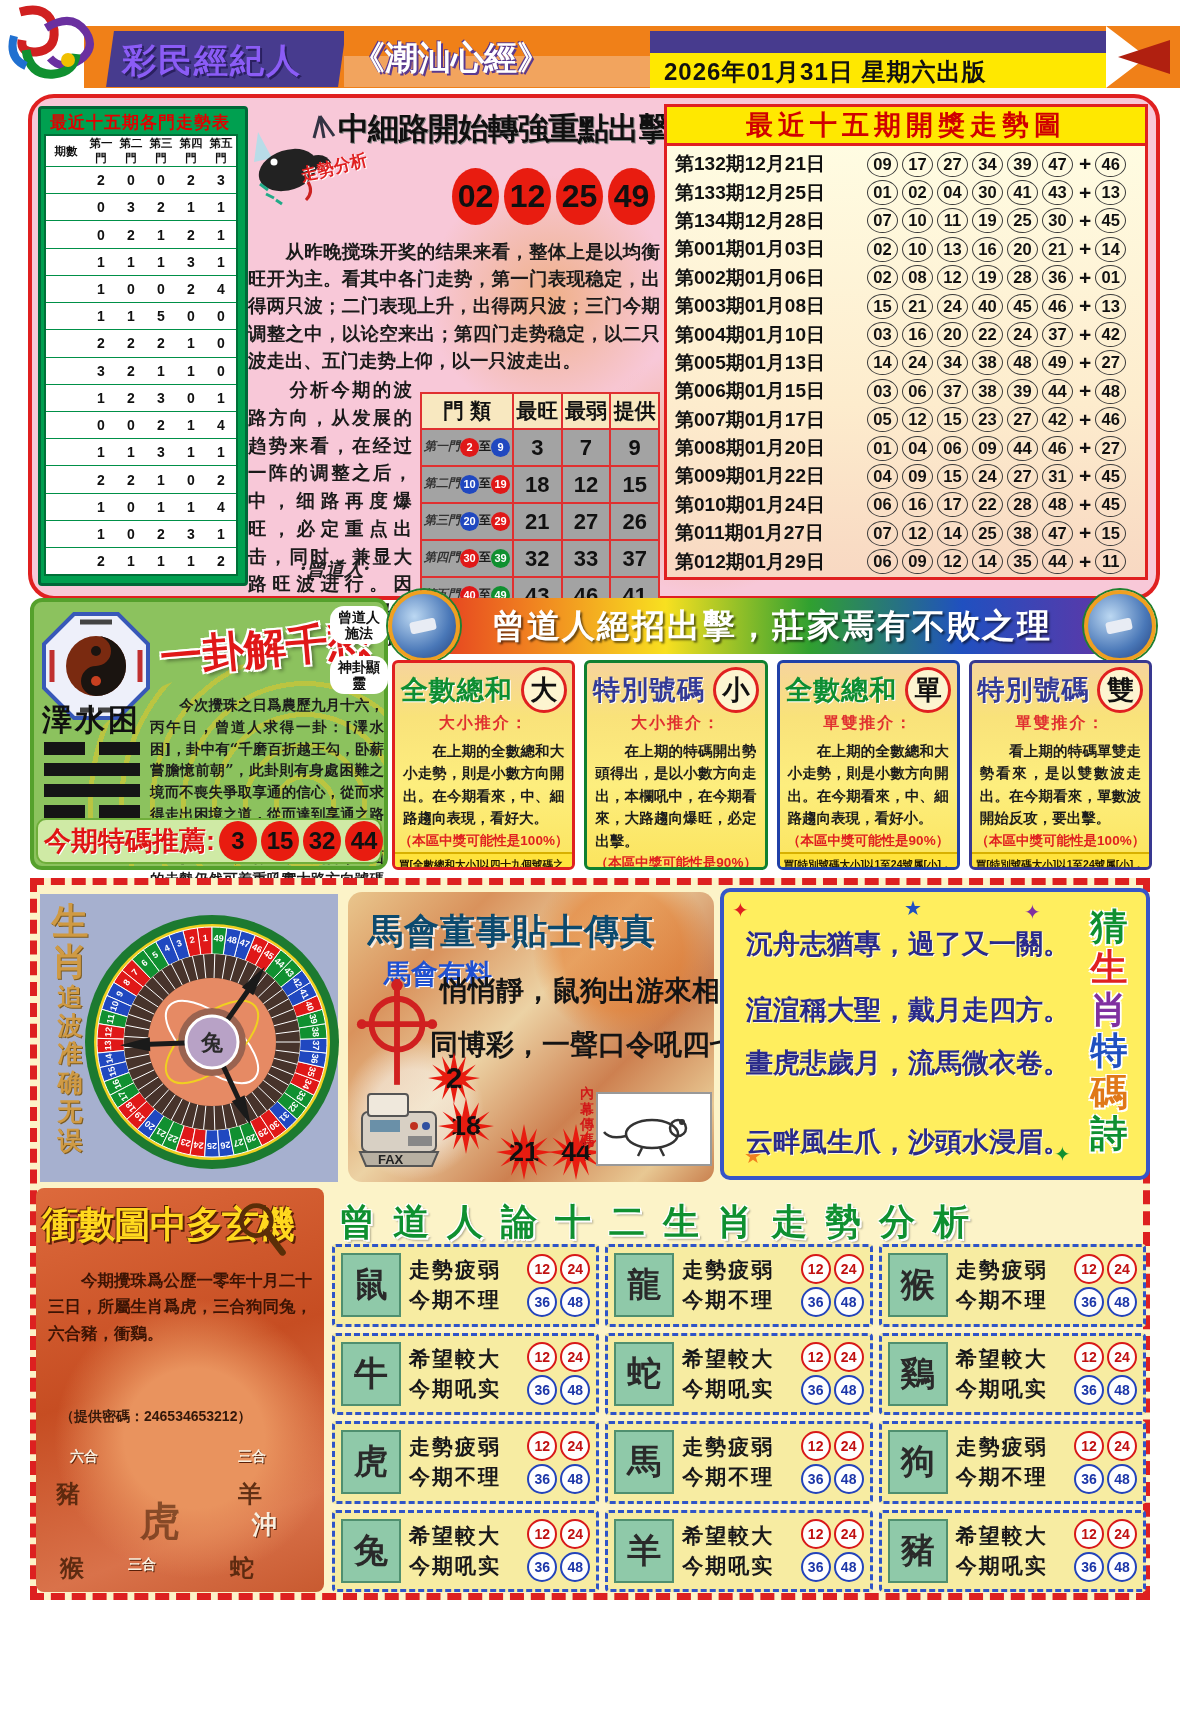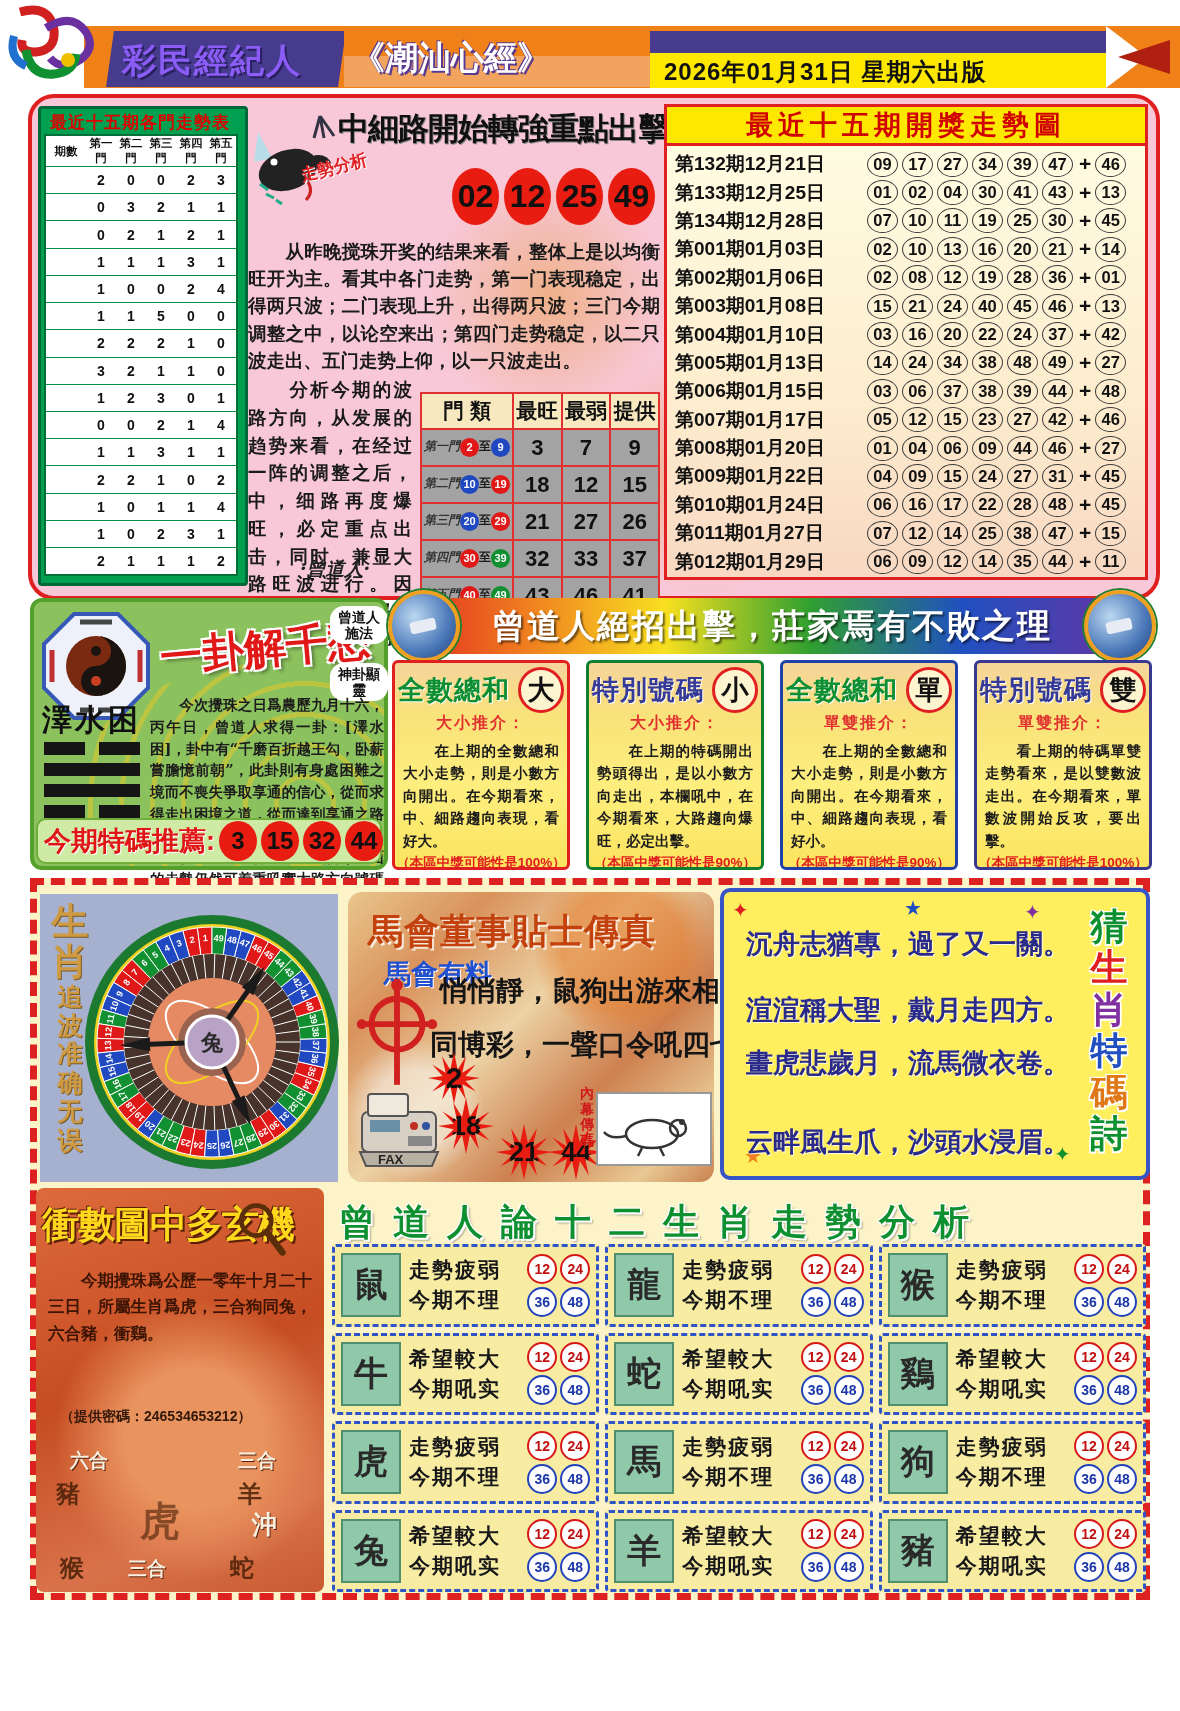--- a/index.html
+++ b/index.html
@@ -68,38 +68,38 @@
   .ell{display:inline-flex;min-width:29px;height:23px;border:1.6px solid #3a3a3a;border-radius:50%;
        align-items:center;justify-content:center;font-size:16.5px;font-weight:bold;color:#111;margin-right:4px;}
   .plus{font-size:21px;font-weight:bold;margin:0 4px 0 2px;color:#111;}
   
   .hexpanel{left:30px;top:598px;width:358px;height:272px;background:#8cc25e;border:4px solid #55a02c;border-radius:12px;box-sizing:border-box;overflow:hidden;}
   .hexpanel .rings{position:absolute;left:40px;top:60px;width:420px;height:260px;border-radius:50%;
       background:repeating-radial-gradient(circle at 55% 55%,rgba(240,200,32,.0) 0 26px,rgba(240,200,32,.85) 26px 31px);opacity:.55;}
   .bagua{left:40px;top:610px;}
   .hex-title{left:160px;top:622px;width:180px;color:#e01818;font-size:42px;font-weight:bold;transform:rotate(-5deg);
       white-space:nowrap;text-shadow:2px 2px 0 #fff,-2px -2px 0 #fff,2px -2px 0 #fff,-2px 2px 0 #fff,4px 4px 4px rgba(0,0,0,.4);}
-  .bubbles{left:330px;top:606px;width:58px;display:flex;flex-direction:column;gap:19px;}
+  .bubbles{left:330px;top:606px;width:58px;display:flex;flex-direction:column;gap:12px;}
   .bubble{background:#fff;border-radius:14px;padding:3px 4px;font-size:14px;font-weight:bold;color:#111;text-align:center;line-height:1.15;}
   .hexname{left:42px;top:700px;font-size:30px;font-weight:bold;color:#101010;letter-spacing:3px;}
   .hexlines{left:44px;top:742px;width:96px;display:flex;flex-direction:column;gap:8px;}
   .hline{height:13px;display:flex;gap:14px;}
   .hline .bar{background:#151515;height:100%;flex:1;}
   .hexbody{left:150px;top:694px;width:234px;font-size:14.5px;line-height:1.5;font-weight:600;color:#1c1c1c;text-align:justify;}
   .reco{left:36px;top:818px;width:346px;height:46px;background:#cfeaa5;border:2px solid #6fae3a;border-radius:10px;
         display:flex;align-items:center;padding-left:6px;box-sizing:border-box;gap:4px;}
   .reco-label{color:#e01414;font-size:27px;font-weight:bold;white-space:nowrap;text-shadow:1px 1px 0 #fff;}
   .reco .oval{width:38px;height:40px;font-size:24px;}
   .banner{left:392px;top:598px;width:760px;height:56px;border-radius:28px;display:flex;align-items:center;justify-content:center;
       background:linear-gradient(90deg,#e02020,#f08020 18%,#f8e020 36%,#30a030 55%,#2050c0 75%,#7030a0 100%);}
   .banner-text{color:#fff;font-size:33px;font-weight:bold;letter-spacing:2px;text-shadow:2px 2px 2px rgba(0,0,0,.55);white-space:nowrap;}
   .medal{position:absolute;top:-8px;width:64px;height:64px;border-radius:50%;border:4px solid #f0a020;
       background:radial-gradient(circle at 35% 35%,#bcd8f2,#4a78b8 60%,#23407c);box-shadow:0 0 0 2px #208030;}
   .medal:after{content:"";position:absolute;left:18px;top:26px;width:26px;height:12px;background:#e8ecf4;border-radius:3px;transform:rotate(-12deg);}
-  .tips{left:392px;top:660px;width:760px;height:210px;display:flex;gap:16px;}
+  .tips{left:392px;top:660px;width:760px;height:210px;display:flex;gap:9px;}
   .tip{flex:1;border:3px solid #888;border-radius:6px;box-sizing:border-box;overflow:hidden;
        background:linear-gradient(180deg,#f6d49c 0%,#f9e27a 26%,#fdee7e 60%,#fbe45e 100%);display:flex;flex-direction:column;}
   .tip-head{height:52px;display:flex;align-items:center;justify-content:center;gap:8px;padding-top:4px;}
   .tip-title{font-size:27px;font-weight:bold;letter-spacing:1px;}
   .t-green{color:#0e8e32;text-shadow:1px 1px 0 #fff;}
   .t-blue{color:#343a96;text-shadow:1px 1px 0 #fff;}
   .tip-circle{width:40px;height:40px;border:3px solid #e02020;border-radius:50%;background:#fdf5d0;
        display:flex;align-items:center;justify-content:center;font-size:27px;font-weight:bold;color:#111;}
   .tip-sub{text-align:center;color:#e03030;font-size:16px;font-weight:bold;letter-spacing:2px;}
   .tip-body{flex:1;padding:6px 8px 0 8px;font-size:14.5px;line-height:1.55;font-weight:600;color:#1c1c1c;text-align:justify;}
@@ -113,21 +113,21 @@
   .sidechars{left:48px;top:902px;width:44px;display:flex;flex-direction:column;align-items:center;color:#cf9a44;font-weight:bold;
        text-shadow:1px 1px 0 #7a5a20;}
   .sidechars .big{font-size:37px;line-height:1.08;}
   .sidechars .small{font-size:25px;line-height:1.15;}
   
   .faxpanel{left:348px;top:892px;width:366px;height:290px;border-radius:14px;overflow:hidden;
       background:linear-gradient(135deg,#e9c68d 0%,#d9925c 22%,#ecd2a4 45%,#cd8050 68%,#e8c893 88%,#c9804e 100%);}
   .faxpanel:before{content:"";position:absolute;inset:0;background:
       radial-gradient(circle at 75% 20%,rgba(228,120,40,.55) 0 60px,rgba(228,120,40,0) 90px),
       radial-gradient(circle at 18% 75%,rgba(250,250,250,.5) 0 40px,rgba(250,250,250,0) 70px);}
-  .fax-title{left:368px;top:908px;color:#c2410c;font-size:35px;font-weight:bold;letter-spacing:1px;
+  .fax-title{left:368px;top:908px;color:#0c4a6e;font-size:35px;font-weight:bold;letter-spacing:1px;
       text-shadow:2px 2px 0 rgba(255,255,255,.75);white-space:nowrap;}
   .fax-sub{left:384px;top:956px;color:#2050d0;font-size:27px;font-weight:bold;text-shadow:1px 1px 0 #fff;}
   .fax-verse1{left:440px;top:972px;font-size:28px;font-weight:bold;color:#141414;white-space:nowrap;}
   .fax-verse2{left:430px;top:1026px;font-size:28px;font-weight:bold;color:#141414;white-space:nowrap;}
   .redmark{left:352px;top:968px;width:90px;height:120px;color:#d02020;}
   .burst{position:absolute;background:#e81c10;display:flex;align-items:center;justify-content:center;
       color:#101010;font-weight:bold;
       clip-path:polygon(50% 0%,57% 34%,73% 8%,66% 40%,92% 24%,72% 46%,100% 50%,72% 56%,92% 76%,66% 62%,73% 92%,57% 66%,50% 100%,43% 66%,27% 92%,34% 62%,8% 76%,28% 56%,0% 50%,28% 46%,8% 24%,34% 40%,27% 8%,43% 34%);}
   .faxmachine{left:356px;top:1082px;width:86px;height:90px;}
   .ratbox{left:596px;top:1092px;width:112px;height:70px;background:#fff;border:2px solid #999;}
@@ -143,21 +143,21 @@
   
   .chongpanel{left:36px;top:1188px;width:288px;height:404px;border-radius:8px;overflow:hidden;
       background:radial-gradient(circle at 55% 62%,#e9935e 0 70px,rgba(233,147,94,0) 140px),
                  linear-gradient(160deg,#dd6a3c 0%,#c64d22 45%,#d9724a 80%,#c85a30 100%);}
   .chong-title{left:42px;top:1200px;width:276px;color:#ffd81e;font-size:37px;font-weight:bold;white-space:nowrap;letter-spacing:-1px;
       text-shadow:2px 2px 0 #5a2008,-1px -1px 0 #5a2008;}
   .magnifier{left:232px;top:1196px;width:58px;height:58px;color:#5a2e08;}
   .chong-para{left:48px;top:1268px;width:266px;font-size:16.5px;line-height:1.6;font-weight:bold;color:#3c1404;}
   .chong-poem{left:44px;top:1348px;width:270px;font-size:16.5px;line-height:1.65;font-weight:bold;color:#33180a;text-align:center;}
   .chong-code{left:60px;top:1408px;font-size:14px;font-weight:bold;color:#33180a;}
-  .ch-label{position:absolute;color:#f8f0e0;font-size:19px;font-weight:bold;text-shadow:1px 1px 0 #5a2008;}
+  .ch-label{position:absolute;color:#f8f0e0;font-size:14px;font-weight:bold;text-shadow:1px 1px 0 #5a2008;}
   .ch-animal{position:absolute;color:#4a2008;font-size:24px;font-weight:bold;opacity:.85;}
   
   .zod-title{left:330px;top:1192px;width:820px;text-align:left;white-space:nowrap;margin-top:6px;}
   .zod-title span{font-size:36px;font-weight:bold;color:#0f9030;letter-spacing:0;padding:0 9px;
       text-shadow:2px 2px 0 #fff,-1px -1px 0 #fff,1px -1px 0 #fff,-1px 1px 0 #fff,3px 3px 2px rgba(0,0,0,.3);
       font-family:"DejaVu Serif","Liberation Serif",serif;}
   .zodgrid{left:332px;top:1244px;width:814px;height:348px;display:grid;grid-template-columns:1fr 1fr 1fr;
       grid-template-rows:1fr 1fr 1fr 1fr;gap:6px;}
   .zcell{background:#f7eca2;border:3px dashed #2f54c8;border-radius:4px;display:flex;align-items:center;padding:4px 6px;box-sizing:border-box;gap:8px;}
   .zicon{width:56px;height:60px;background:#8fc9a9;border:2px solid #4f8f6f;display:flex;align-items:center;justify-content:center;

